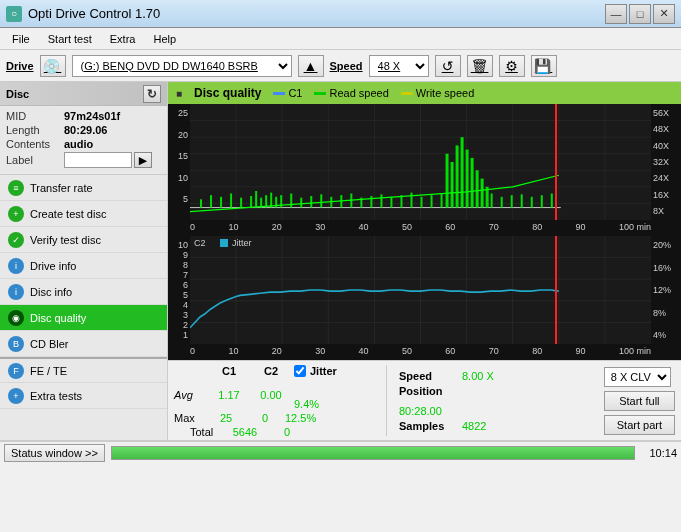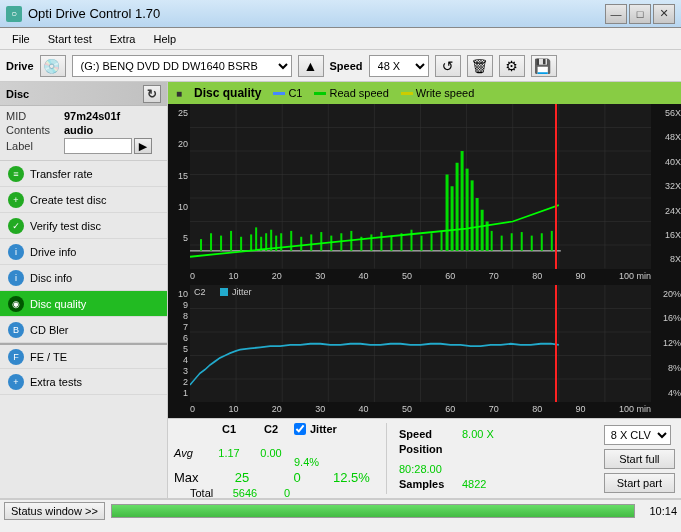--- a/index.html
+++ b/index.html
@@ -44,20 +44,21 @@
 
     
     .drive-bar {
       background: #f0f0f0;
       height: 32px;
       display: flex;
       align-items: center;
       padding: 2px 6px;
       border-bottom: 1px solid #ccc;
       gap: 6px;
+      text-decoration: underline;
     }
     .drive-label { font-size: 11px; font-weight: bold; }
     .drive-select {
       height: 22px;
       background: white;
       border: 1px solid #999;
       padding: 1px 4px;
       font-size: 11px;
       flex: 1;
       max-width: 220px;
@@ -215,21 +216,21 @@
     }
 
     .y-axis-right {
       width: 30px;
       display: flex;
       flex-direction: column;
       justify-content: space-between;
       padding: 4px 0;
       color: #ccc;
       font-size: 9px;
-      text-align: right;
+      text-align: left;
       padding-left: 2px;
       background: #111;
     }
 
     .chart-canvas {
       flex: 1;
       background: #1a1a1a;
       position: relative;
       overflow: hidden;
     }
@@ -388,33 +389,37 @@
   <span class="speed-label">Speed</span>
   <select class="speed-select">
     <option>48 X</option>
   </select>
   <button class="icon-btn">↺</button>
   <button class="icon-btn">🗑</button>
   <button class="icon-btn">⚙</button>
   <button class="icon-btn">💾</button>
 </div>
 
-<div class="main-content" style="height:416px;">
+<div class="main-content" style="height:358px;">
 
   <div class="sidebar">
 
     <div class="disc-header">
       <span>Disc</span>
       <div class="disc-header-btn">↻</div>
     </div>
 
     <div class="disc-info">
       <div class="disc-row">
         <span class="disc-key">MID</span>
         <span class="disc-val">97m24s01f</span>
+      </div>
+      <div class="disc-row">
+        <span class="disc-key">Length</span>
+        <span class="disc-val">80:29.06</span>
       </div>
       <div class="disc-row">
         <span class="disc-key">Contents</span>
         <span class="disc-val">audio</span>
       </div>
       <div class="disc-row">
         <span class="disc-key">Label</span>
         <input class="disc-label-input" type="text" value="" style="">
         <button class="label-btn">▶</button>
       </div>
@@ -665,21 +670,21 @@
           <span style="width:38px; text-align:center; font-weight:bold;">C2</span>
           <input type="checkbox" checked="" style="width: 12px; height: 12px;">
           <span style="text-align:center; font-weight:bold;">Jitter</span>
         </div>
         <div style="display:flex; gap:4px; align-items:center; font-size:11px;">
           <span style="width:32px;font-style:italic;">Avg</span>
           <span style="width:38px; text-align:center; color:#00cc00;">1.17</span>
           <span style="width:38px; text-align:center; color:#00cc00;">0.00</span>
           <span style="text-align:center; color:#00cc00;margin-top:19px;">9.4%</span>
         </div>
-        <div style="display:flex; gap:17px; align-items:center; font-size:13px;">
+        <div style="display:flex; gap:1px; align-items:center; font-size:11px;">
           <span style="width:32px;">Max</span>
           <span style="width:38px; text-align:center; color:#00cc00;">25</span>
           <span style="width:38px; text-align:center; color:#00cc00;">0</span>
           <span style="text-align:center; color:#00cc00;">12.5%</span>
         </div>
         <div style="display:flex; gap:4px; align-items:center; font-size:11px;">
           <span style="width:32px;margin-left:16px;">Total</span>
           <span style="width:38px; text-align:center; color:#00cc00;">5646</span>
           <span style="width:38px; text-align:center; color:#00cc00;">0</span>
         </div>

